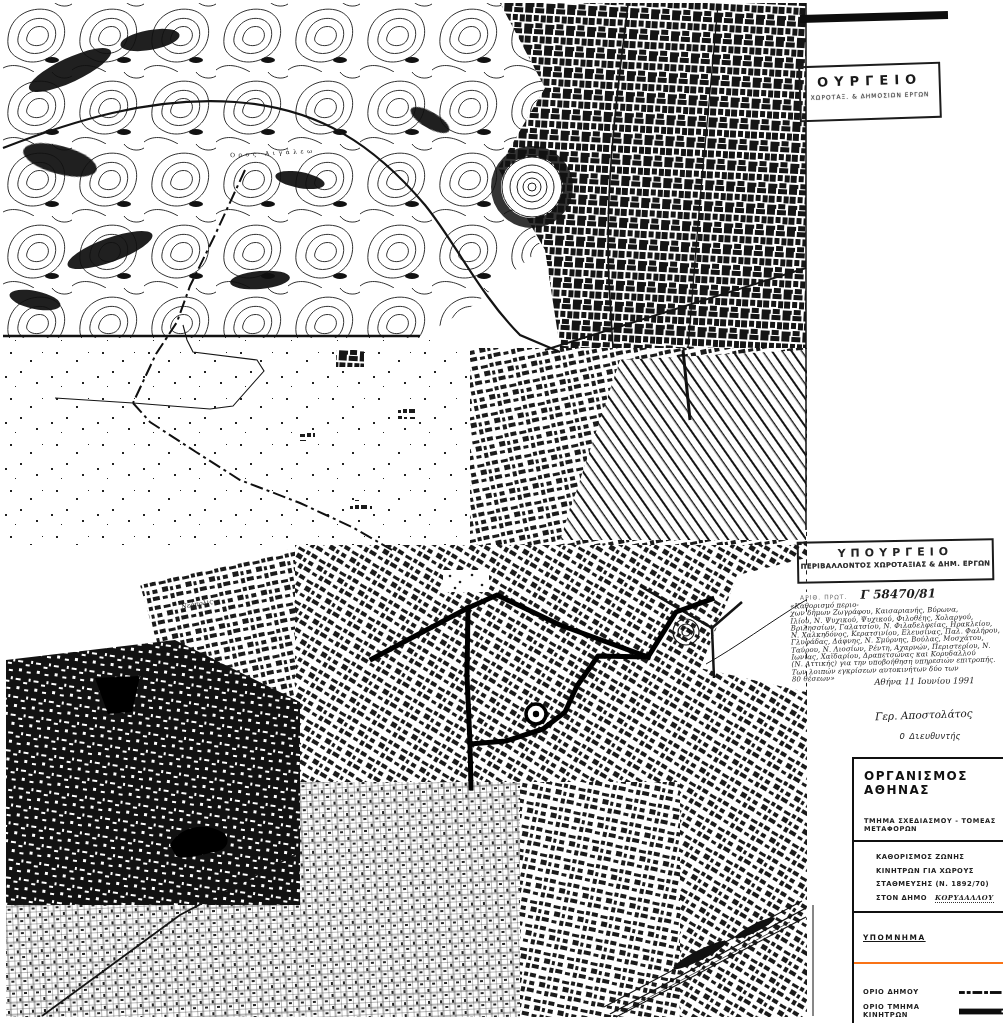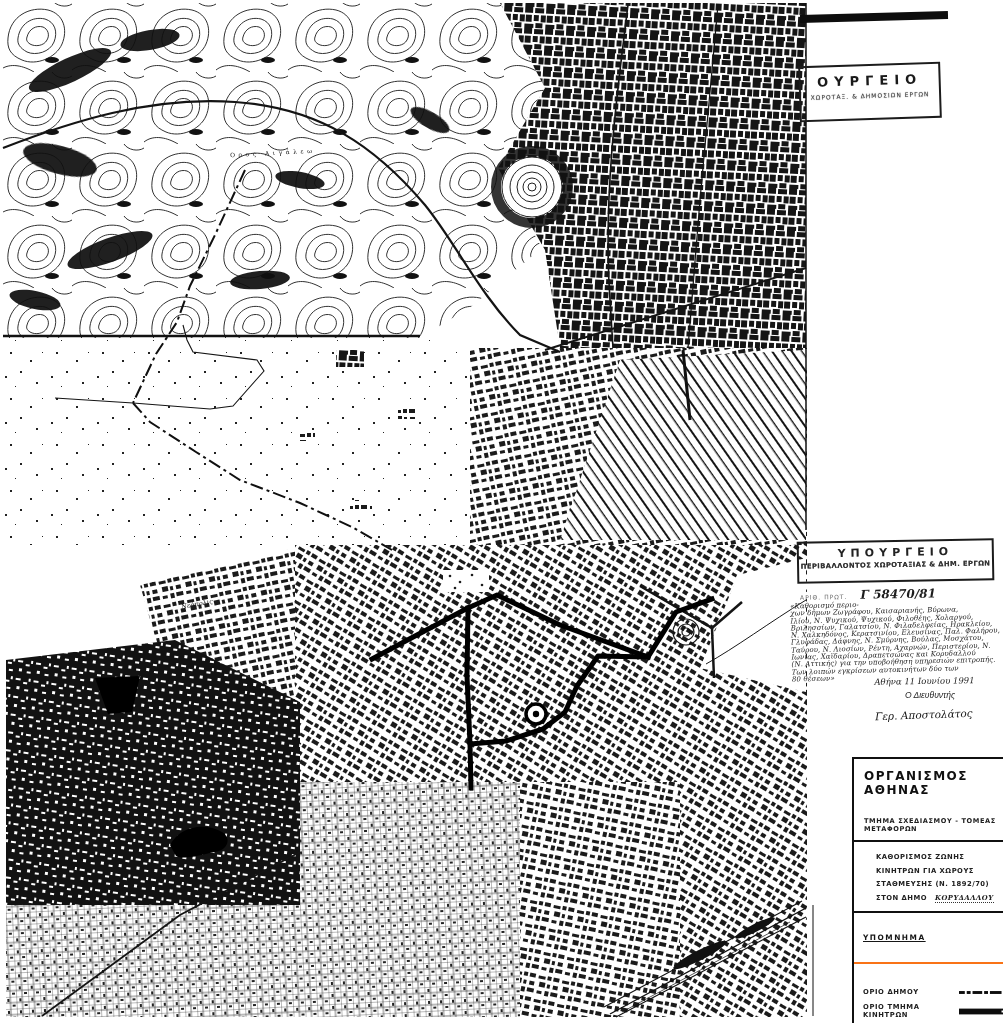--- a/index.html
+++ b/index.html
@@ -23,21 +23,21 @@
   .protocol .plabel{font-size:6px;color:#6a6a6a;letter-spacing:1px;}
   .protocol .pnum{font-family:"DejaVu Serif",serif;font-style:italic;font-weight:bold;
                   font-size:12px;color:#1d1d1d;margin-left:8px;}
 
   
   .handwriting{left:791px;top:601px;width:210px;transform:rotate(-1.4deg);
                font-family:"DejaVu Serif",serif;font-style:italic;color:#1f1f1f;
                font-size:7px;line-height:7.3px;letter-spacing:.1px;}
   .hw-date{left:852px;top:676px;width:145px;text-align:center;font-family:"DejaVu Serif",serif;
            font-style:italic;font-size:8.5px;color:#1d1d1d;transform:rotate(-1deg);}
-  .hw-director{left:870px;top:690px;width:120px;text-align:center;font-family:Liberation Sans, sans-serif;
+  .hw-director{left:870px;top:732px;width:120px;text-align:center;font-family:Liberation Mono, monospace;
            font-style:italic;font-size:8.5px;color:#1d1d1d;}
   .hw-signature{left:875px;top:708px;width:128px;font-family:"DejaVu Serif",serif;
            font-style:italic;font-size:10.5px;color:#161616;transform:rotate(-2deg);}
 
   
   .legend{left:852px;top:757px;width:172px;border:2px solid #101010;background:#fff;}
   .lg-head{padding:10px 10px 7px;border-bottom:2.5px solid #101010;}
   .lg-org{font-size:12px;font-weight:bold;letter-spacing:1.5px;color:#101010;}
   .lg-dept{margin-top:20px;font-size:6.6px;font-weight:bold;letter-spacing:.6px;color:#202020;}
   .lg-subject{padding:9px 22px 6px;border-bottom:2.5px solid #101010;

